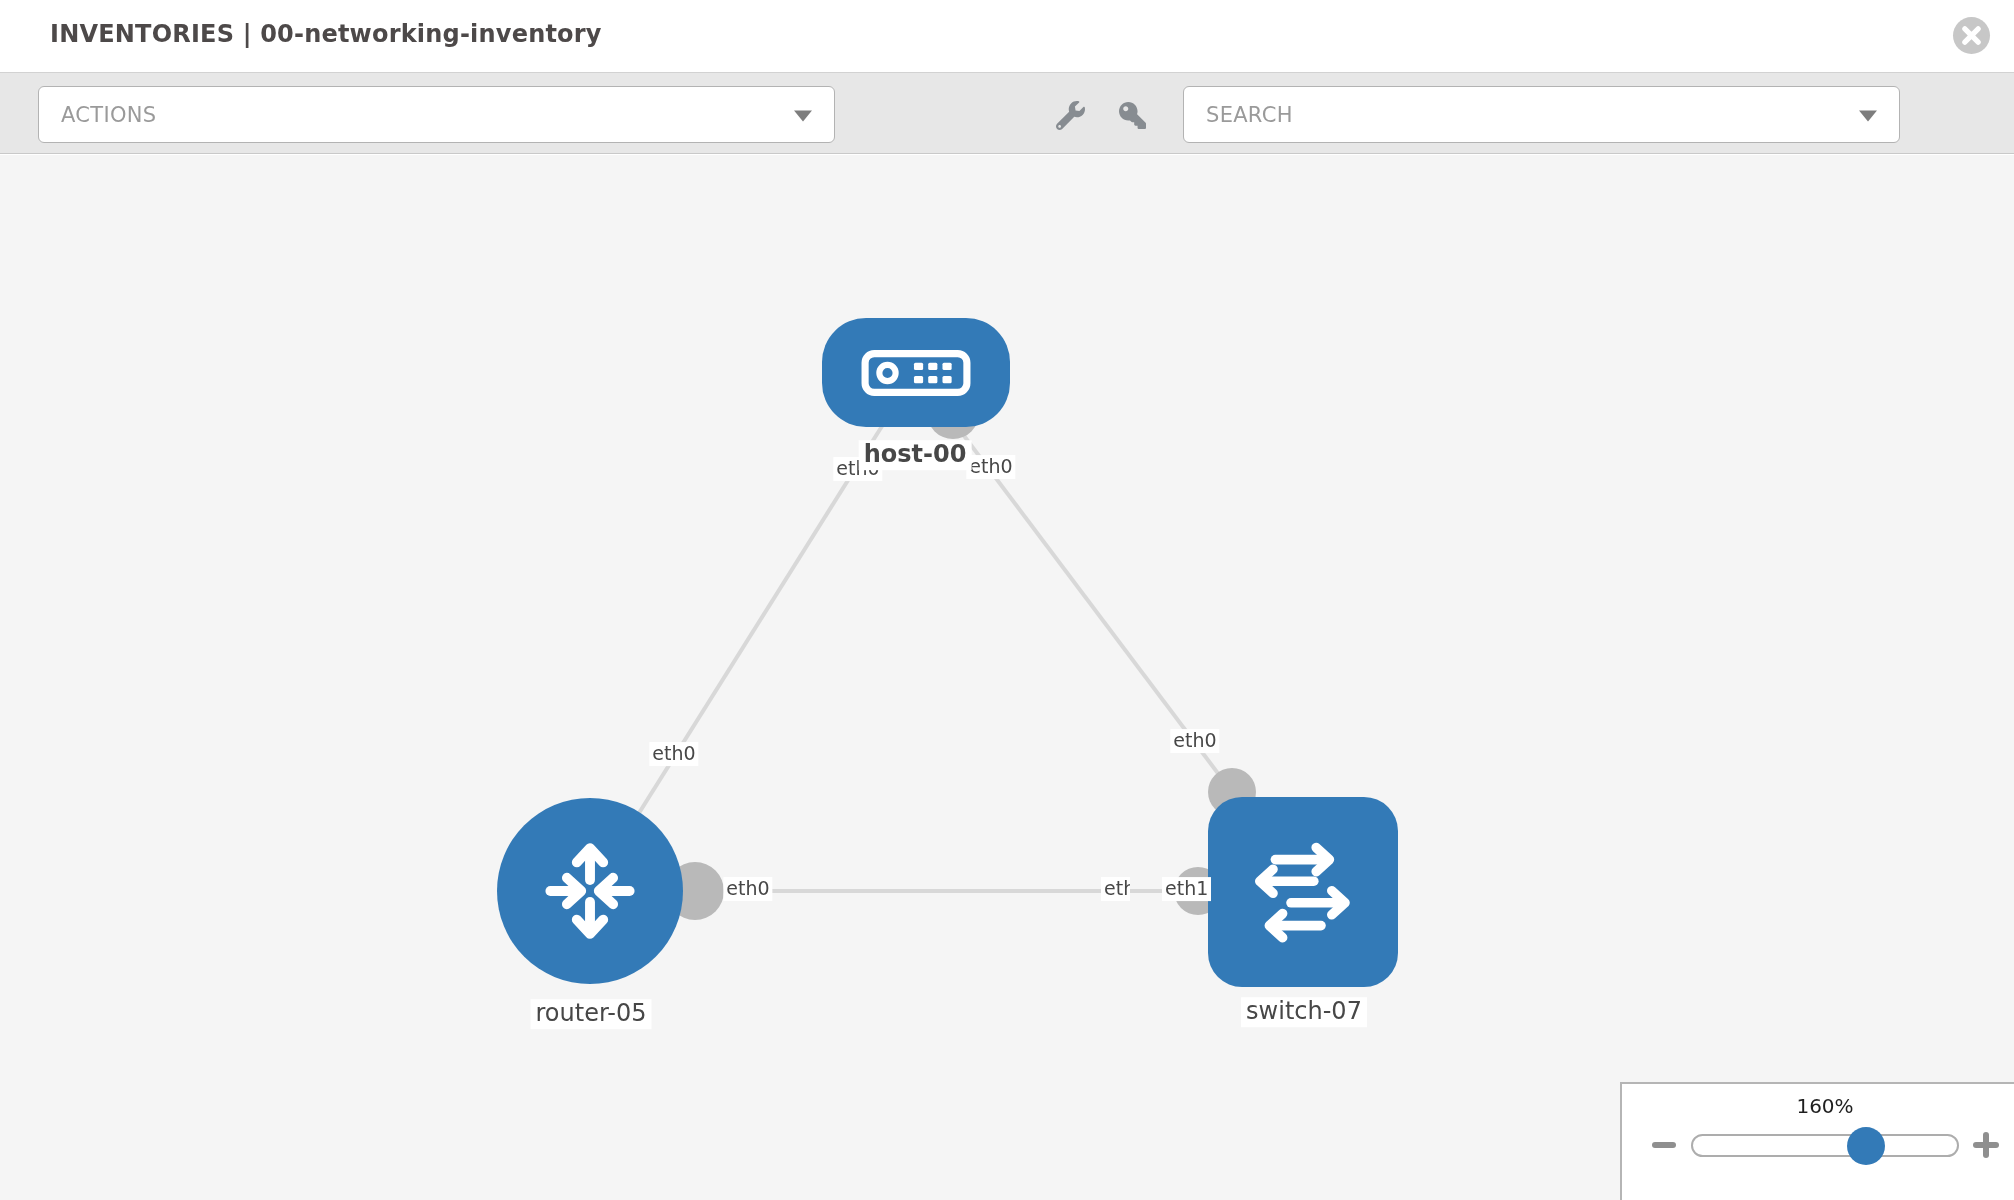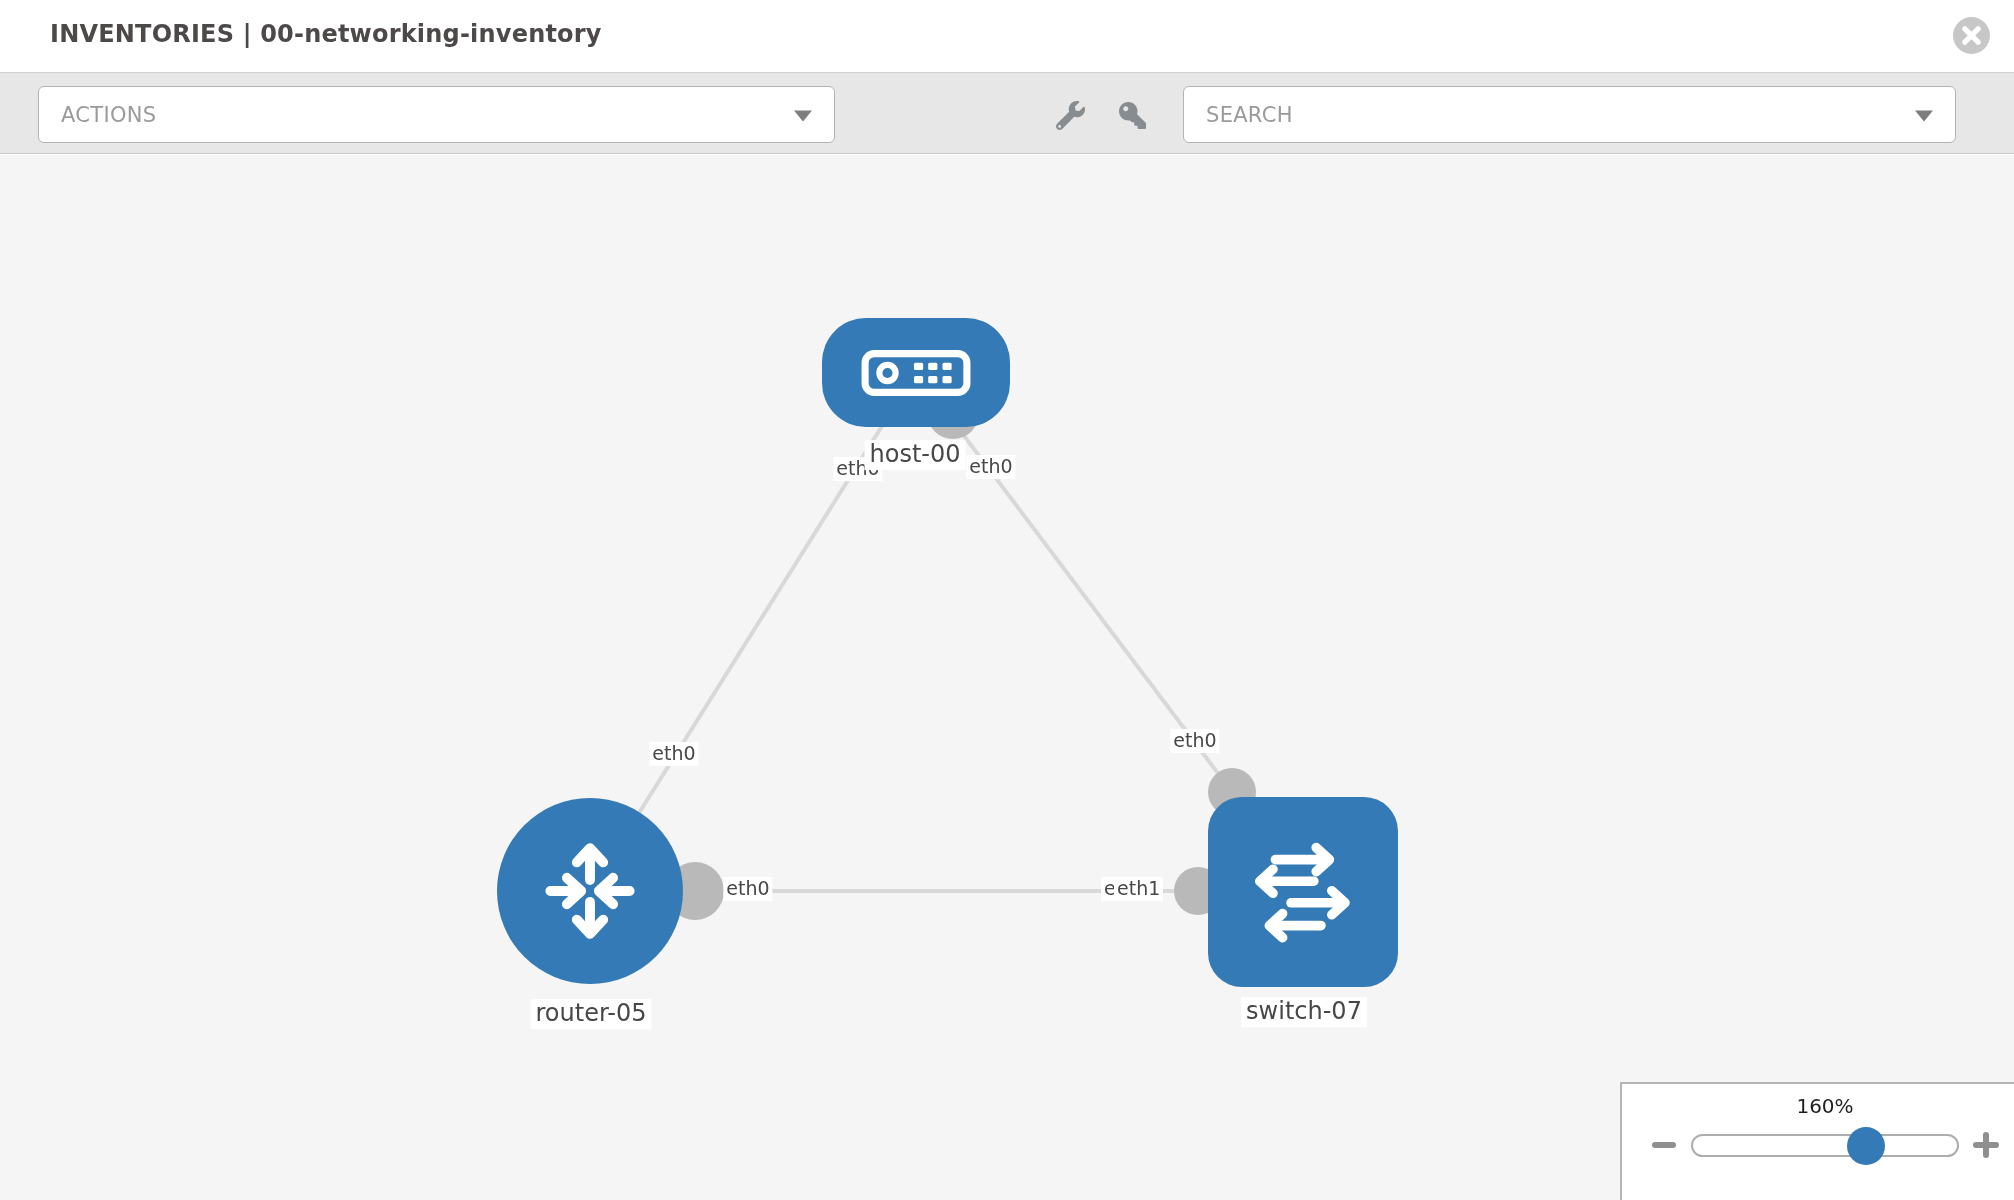--- a/index.html
+++ b/index.html
@@ -16,21 +16,21 @@
   
   .toolbar { position:absolute; left:0; top:72px; width:2014px; height:82px; background:#e7e7e7;
              border-top:1px solid #d2d2d2; border-bottom:1px solid #c9c9c9; }
   .select { position:absolute; top:13px; height:57px; background:#fff; border:1px solid #b3b3b3; border-radius:6px;
             display:flex; align-items:center; padding:0 22px; cursor:pointer;text-align:right; }
   .select .sel-label { font-size:21px; color:#9a9a9a; letter-spacing:.3px; }
   .select .caret { position:absolute; right:22px; top:50%; transform:translateY(-40%);
                    width:0; height:0; border-left:9px solid transparent; border-right:9px solid transparent;
                    border-top:11px solid #7d7d7d; }
   .select.actions { left:38px; width:797px; }
-  .select.search  { left:1183px; width:773px; }
+  .select.search  { left:1183px; width:717px; }
   .tool-btn { position:absolute; top:22px; width:40px; height:40px; background:transparent; border:none; cursor:pointer;
               display:flex; align-items:center; justify-content:center; }
   .tool-btn.wrench { left:1050px; }
   .tool-btn.key { left:1112px; }
   .tool-btn svg { fill:#878c91; }
   .tool-btn.key svg { transform:scaleX(-1); }
 
   
   .canvas { position:absolute; left:0; top:155px; width:2014px; height:1045px; background:#f5f5f5; cursor:default; }
   .edges { position:absolute; left:0; top:0; width:2014px; height:1045px; }
@@ -151,23 +151,23 @@
           <path d="M33 68 L22 78 L33 88"></path>
       </svg>
     </div>
 
     <span class="iface-label" style="left:858px; top:314px;">eth0</span>
     <span class="iface-label" style="left:991px; top:312px;">eth0</span>
     <span class="iface-label" style="left:674px; top:599px;">eth0</span>
     <span class="iface-label" style="left:1195px; top:586px;">eth0</span>
     <span class="iface-label" style="left:748px; top:734px;">eth0</span>
     <span class="iface-label clipped anchor-left" style="left:1101px; top:734px;">eth0</span>
-    <span class="iface-label anchor-left" style="left:1114px; top:734px; z-index:5;">eth1</span>
+    <span class="iface-label anchor-left" style="left:1162px; top:734px; z-index:5;">eth1</span>
 
-    <span class="node-label" style="left:915px; top:300px;">host-00</span>
+    <span class="node-label" style="left:915px; top:300px;font-weight:bold;">host-00</span>
     <span class="node-label" style="left:591px; top:859px;">router-05</span>
     <span class="node-label" style="left:1304px; top:857px;">switch-07</span>
   </div>
 
   <div class="zoom-panel">
     <div class="zoom-value">160%</div>
     <button class="zoom-out-btn">
       <span class="minus-bar"></span>
     </button>
     <div class="slider-track"></div>

